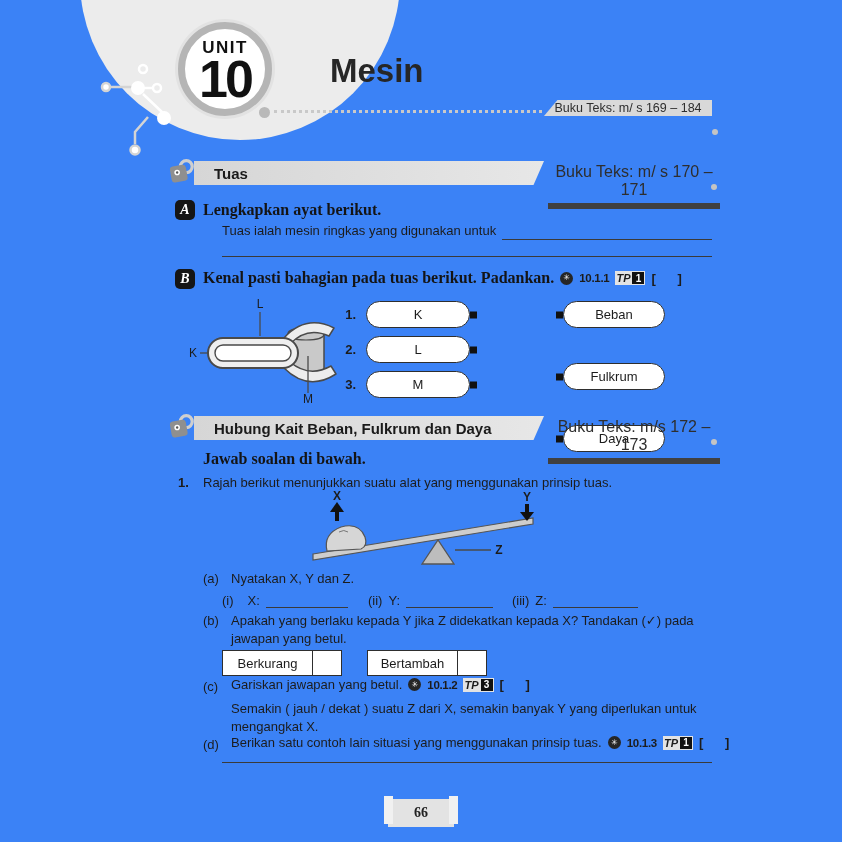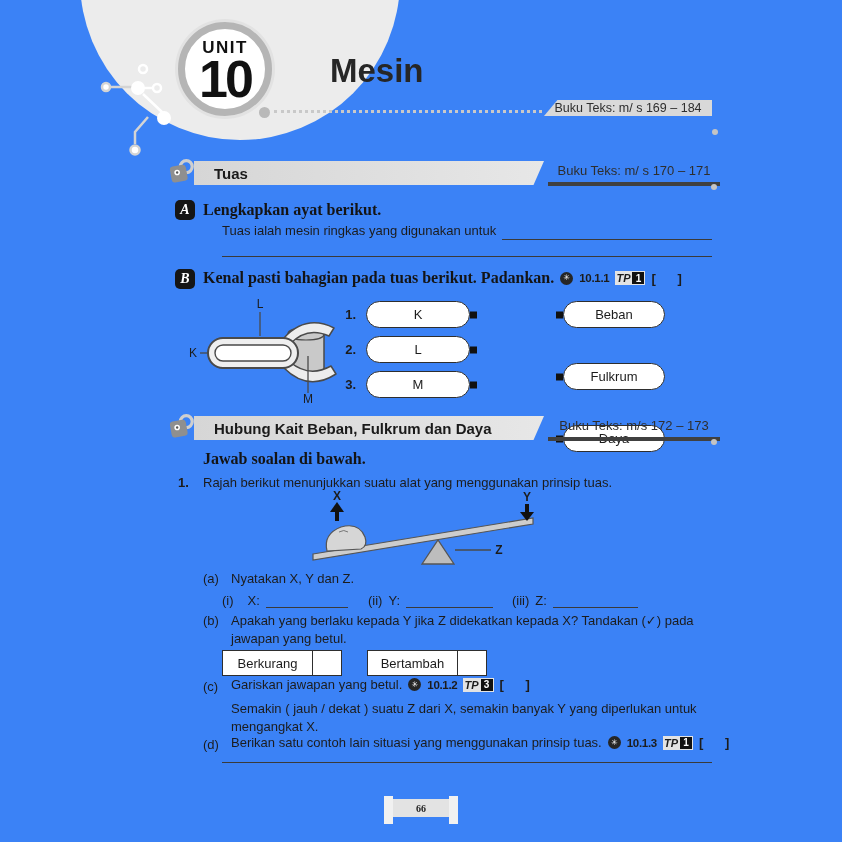--- a/index.html
+++ b/index.html
@@ -20,21 +20,21 @@
   .bt-tag{left:544px;top:100px;width:168px;height:16px;background:#d9d9d9;
       clip-path:polygon(8% 0,100% 0,100% 100%,0 100%);
       display:flex;align-items:center;justify-content:center;font-size:12.5px;color:#2e2e2e;}
   .tag-enddot{width:6px;height:6px;border-radius:50%;background:#c4c4c4;}
 
   
   .banner{height:24px;background:linear-gradient(90deg,#d6d6d6,#e7e7e7);
       clip-path:polygon(0 0,100% 0,97% 100%,0 100%);
       display:flex;align-items:center;padding-left:20px;box-sizing:border-box;
       font-weight:bold;font-size:15px;color:#1a1a1a;}
-  .sec-bt{font-size:13px;color:#2e2e2e;border-bottom:4px solid #404040;
+  .sec-bt{font-size:16px;color:#2e2e2e;border-bottom:6px solid #404040;
       padding:2px 6px 4px 6px;text-align:center;}
 
   
   .serif{font-family:"Liberation Serif",serif;font-weight:bold;font-size:16px;color:#141414;}
   .badge-sq{width:20px;height:20px;background:#151515;border-radius:5px;color:#fff;
       font-family:"Liberation Serif",serif;font-style:italic;font-weight:bold;font-size:14px;
       display:flex;align-items:center;justify-content:center;}
   .body-t{font-size:13px;line-height:1.38;color:#1c1c1c;}
   .blank{border-bottom:1.4px solid #3a3a3a;}
   .hrow{display:flex;align-items:center;gap:6px;}
@@ -59,23 +59,23 @@
 
   
   .optbox{display:flex;border:1.5px solid #2e2e2e;height:24px;background:#fff;box-sizing:content-box;}
   .opt-label{width:89px;display:flex;align-items:center;justify-content:center;font-size:13px;}
   .opt-cell{width:28px;border-left:1.5px solid #2e2e2e;}
 
   .fields-row{display:flex;align-items:flex-end;gap:6px;font-size:13px;}
   .f-num{flex:0 0 auto;} .f-lab{flex:0 0 auto;} .f-blank{flex:1;height:15px;border-bottom:1.4px solid #3a3a3a;}
 
   
-  .ribbon{left:388px;top:799px;width:66px;height:18px;background:#e3e3e3;display:flex;
+  .ribbon{left:388px;top:799px;width:66px;height:28px;background:#e3e3e3;display:flex;
       align-items:center;justify-content:center;font-family:"Liberation Serif",serif;
-      font-weight:bold;font-size:10px;color:#222;}
+      font-weight:bold;font-size:14px;color:#222;}
   .ribbon:before,.ribbon:after{content:"";position:absolute;top:-3px;width:9px;height:28px;background:#f1f1f1;}
   .ribbon:before{left:-4px;} .ribbon:after{right:-4px;}
 </style>
 </head>
 <body>
 
 <div class="page">
 
   <div class="abs blob"></div>
   <svg class="abs" style="left:100px;top:20px;z-index:1;" width="200" height="150" viewBox="0 0 200 150">

